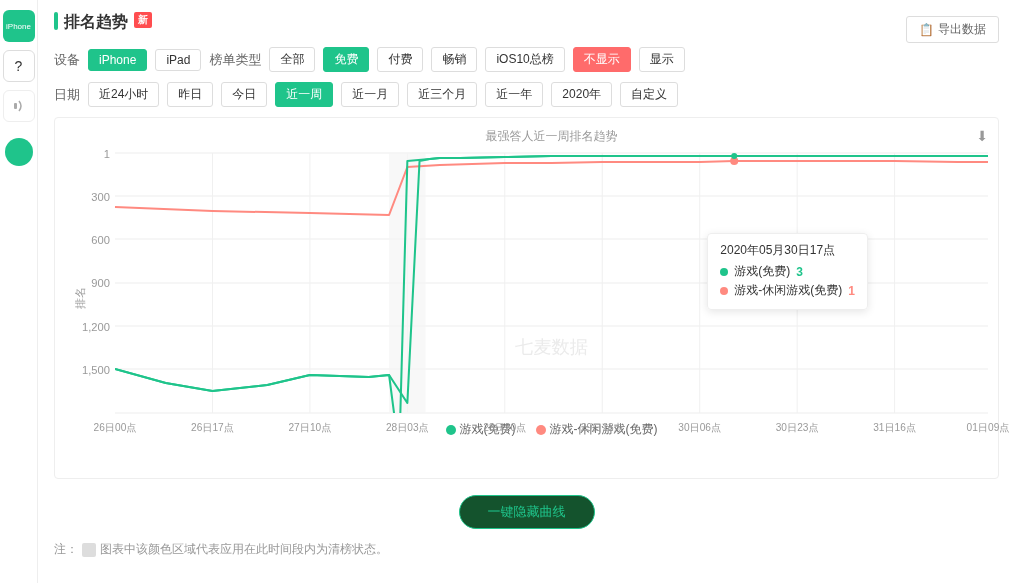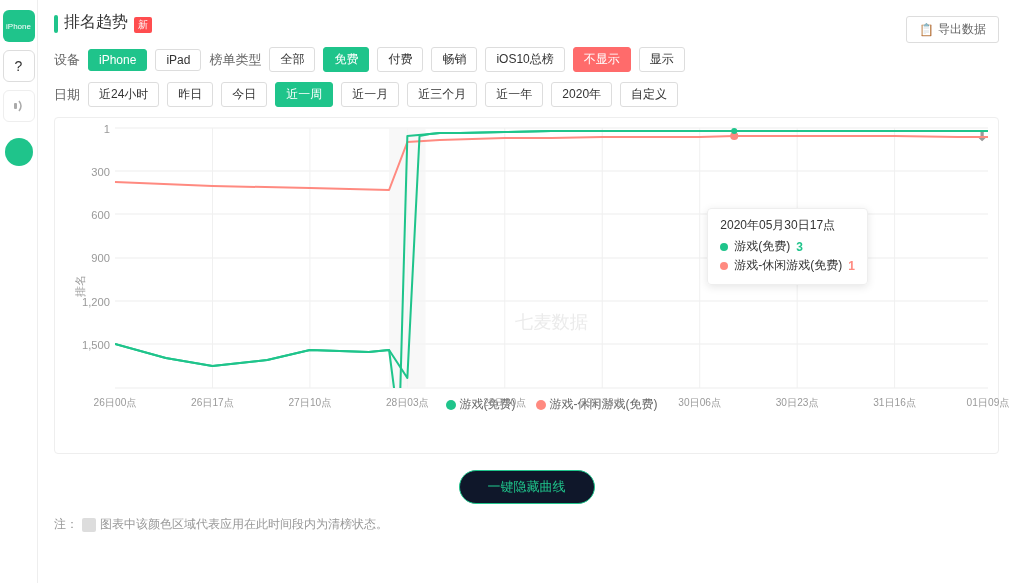--- a/index.html
+++ b/index.html
@@ -34,25 +34,25 @@
       justify-content: center;
       font-size: 10px;
     }
     .main-content {
       flex: 1;
       padding: 12px 20px 20px 16px;
       background: #fff;
     }
     .section-title {
       font-size: 16px;
-      font-weight: normal;
+      font-weight: bold;
       color: #333;
       margin-bottom: 14px;
       display: flex;
-      align-items: flex-end;
+      align-items: flex-start;
       gap: 6px;
     }
     .title-bar {
       width: 4px;
       height: 18px;
       background: #1fc48b;
       border-radius: 2px;
     }
     .filter-row {
       display: flex;
@@ -141,21 +141,21 @@
     }
     .legend-dot {
       width: 10px;
       height: 10px;
       border-radius: 50%;
     }
     .btn-hide-curve {
       display: block;
       margin: 16px auto 0;
       padding: 7px 28px;
-      background: #0f172a;
+      background: #14532d;
       border: 1px solid #1fc48b;
       color: #1fc48b;
       border-radius: 20px;
       font-size: 13px;
       cursor: pointer;
     }
     .note-area {
       margin-top: 12px;
       font-size: 12px;
       color: #999;
@@ -276,20 +276,21 @@
       <button class="btn btn-active-green">近一周</button>
       <button class="btn">近一月</button>
       <button class="btn">近三个月</button>
       <button class="btn">近一年</button>
       <button class="btn">2020年</button>
       <button class="btn">自定义</button>
     </div>
 
 
     <div class="chart-container">
+      <div class="chart-title">最强答人近一周排名趋势</div>
       <span class="chart-download">⬇</span>
 
       <div style="position:absolute; left:14px; top:50%; transform:translateY(-50%) rotate(-90deg); font-size:11px; color:#999;">排名</div>
 
       <div class="chart-area">
         <svg class="chart-svg" viewBox="0 0 860 260" preserveAspectRatio="none">
 
           <line x1="0" y1="0" x2="860" y2="0" stroke="#eee" stroke-width="1"></line>
           <line x1="0" y1="43" x2="860" y2="43" stroke="#eee" stroke-width="1"></line>
           <line x1="0" y1="86" x2="860" y2="86" stroke="#eee" stroke-width="1"></line>

